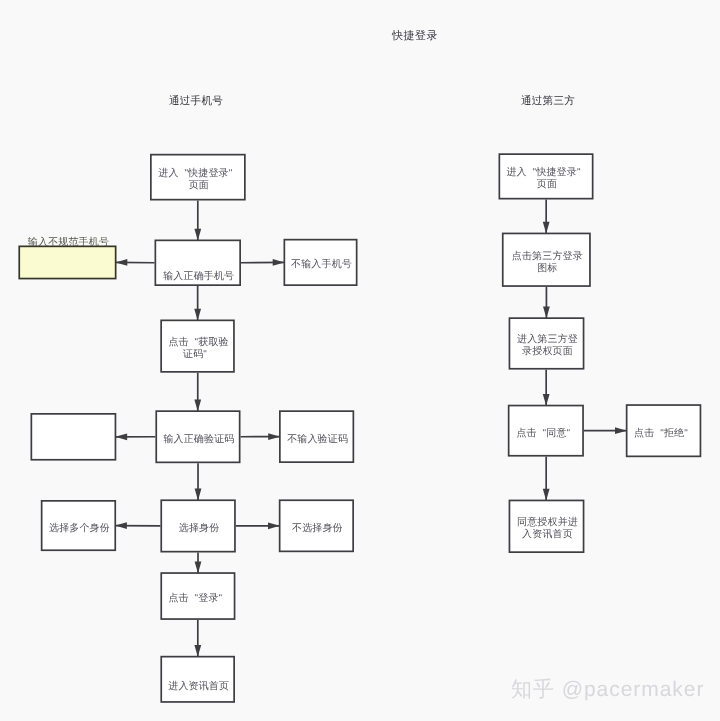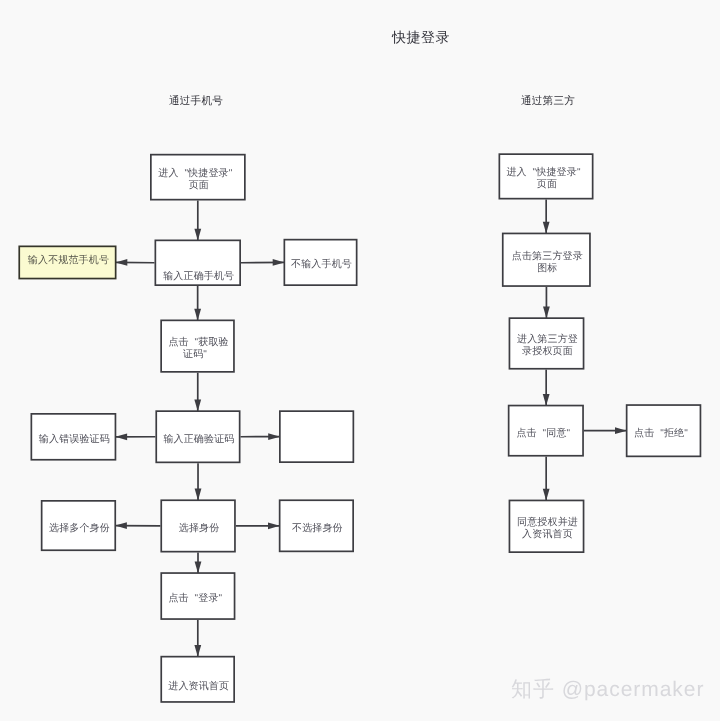--- a/index.html
+++ b/index.html
@@ -28,21 +28,21 @@
     white-space:pre-wrap;
     letter-spacing:0.15px;
     padding-top:6px;
     box-sizing:border-box;
   }
   .node.warn { color:#55554a; }
   .node .tline { display:block; font-style:normal; }
   .diagram-title {
     position:absolute;
     color:#32323a;
-    font-size:14px;
+    font-size:11px;
     letter-spacing:0.5px;
     white-space:nowrap;
   }
   .section-label {
     position:absolute;
     color:#32323a;
     font-size:10.6px;
     letter-spacing:0.2px;
     white-space:nowrap;
   }
@@ -147,25 +147,25 @@
         <rect x="499.35" y="154.15" width="93.3" height="44.5" fill="#ffffff" stroke="#3d3d42" stroke-width="1.7"></rect>
         <rect x="502.75" y="233.45" width="87.2" height="52.599999999999994" fill="#ffffff" stroke="#3d3d42" stroke-width="1.7"></rect>
         <rect x="509.45000000000005" y="318.15000000000003" width="74.1" height="50.599999999999994" fill="#ffffff" stroke="#3d3d42" stroke-width="1.7"></rect>
         <rect x="508.65000000000003" y="405.55" width="74.39999999999999" height="50.199999999999996" fill="#ffffff" stroke="#3d3d42" stroke-width="1.7"></rect>
         <rect x="626.65" y="405.05" width="73.8" height="51.3" fill="#ffffff" stroke="#3d3d42" stroke-width="1.7"></rect>
         <rect x="509.45000000000005" y="500.45000000000005" width="74.1" height="51.699999999999996" fill="#ffffff" stroke="#3d3d42" stroke-width="1.7"></rect>
       </g>
   </svg>
 <div class="node" style="left: 150px; top: 153.8px; width: 95.7px; height: 46.7px;"><span><i class="tline" style="margin-left: -5px;">进入  "快捷登录"</i><i class="tline" style="margin-right: -2px;">页面</i></span></div>
     <div class="node" style="left: 154.5px; top: 239.5px; width: 86.5px; height: 46.5px;"><span><i class="tline" style="margin-right: -2px; margin-top: 23px;">输入正确手机号</i></span></div>
-    <div class="node warn" style="left: 18.4px; top: 247px; width: 98.1px; height: 21px;"><span><i class="tline" style="margin-right: -2px;">输入不规范手机号</i></span></div>
+    <div class="node warn" style="left: 18.4px; top: 229px; width: 98.1px; height: 21px;"><span><i class="tline" style="margin-right: -2px;">输入不规范手机号</i></span></div>
     <div class="node" style="left: 283.5px; top: 238.8px; width: 74px; height: 47.2px;"><span><i class="tline" style="margin-right: -2px;">不输入手机号</i></span></div>
     <div class="node" style="left: 160.3px; top: 319.5px; width: 74.5px; height: 53.2px;"><span><i class="tline" style="margin-right: -2px;">点击  "获取验</i><i class="tline" style="margin-left: -5px;">证码"</i></span></div>
-    <div class="node" style="left: 30.5px; top: 413px; width: 85.8px; height: 47.6px;"><span><i class="tline" style="margin-right: -2px;">输入错误验证码</i></span></div>
     <div class="node" style="left: 155.4px; top: 410.3px; width: 85.1px; height: 52.9px;"><span><i class="tline" style="margin-right: -2px;">输入正确验证码</i></span></div>
+    <div class="node" style="left: 279px; top: 410.3px; width: 75.2px; height: 52.7px;"><span><i class="tline" style="margin-right: -2px;">不输入验证码</i></span></div>
     <div class="node" style="left: 40.8px; top: 500px; width: 75.3px; height: 51.1px;"><span><i class="tline" style="margin-right: -2px;">选择多个身份</i></span></div>
     <div class="node" style="left: 160.4px; top: 499.4px; width: 75.4px; height: 53.1px; justify-content: center;"><span><i class="tline" style="margin-right: -2px;">选择身份</i></span></div>
     <div class="node" style="left: 278.8px; top: 499.4px; width: 75.2px; height: 52.8px;"><span><i class="tline" style="margin-right: -2px;">不选择身份</i></span></div>
     <div class="node" style="left: 160.4px; top: 572.2px; width: 75px; height: 47.7px;"><span><i class="tline" style="margin-left: -5px;">点击  "登录"</i></span></div>
     <div class="node" style="left: 160.4px; top: 655.8px; width: 74.6px; height: 56px;"><span><i class="tline" style="margin-right: -2px;">进入资讯首页</i></span></div>
     <div class="node" style="left: 498.5px; top: 153.3px; width: 95px; height: 46.2px;"><span><i class="tline" style="margin-left: -5px;">进入  "快捷登录"</i><i class="tline" style="margin-right: -2px;">页面</i></span></div>
     <div class="node" style="left: 501.9px; top: 232.6px; width: 88.9px; height: 54.3px;"><span><i class="tline" style="margin-right: -2px;">点击第三方登录</i><i class="tline" style="margin-right: -2px;">图标</i></span></div>
     <div class="node" style="left: 508.6px; top: 317.3px; width: 75.8px; height: 52.3px;"><span><i class="tline" style="margin-right: -2px;">进入第三方登</i><i class="tline" style="margin-right: -2px;">录授权页面</i></span></div>
     <div class="node" style="left: 507.8px; top: 404.7px; width: 76.1px; height: 51.9px;"><span><i class="tline" style="margin-left: -5px;">点击  "同意"</i></span></div>
     <div class="node" style="left: 625.8px; top: 404.2px; width: 75.5px; height: 53px;"><span><i class="tline" style="margin-left: -5px;">点击  "拒绝"</i></span></div>

